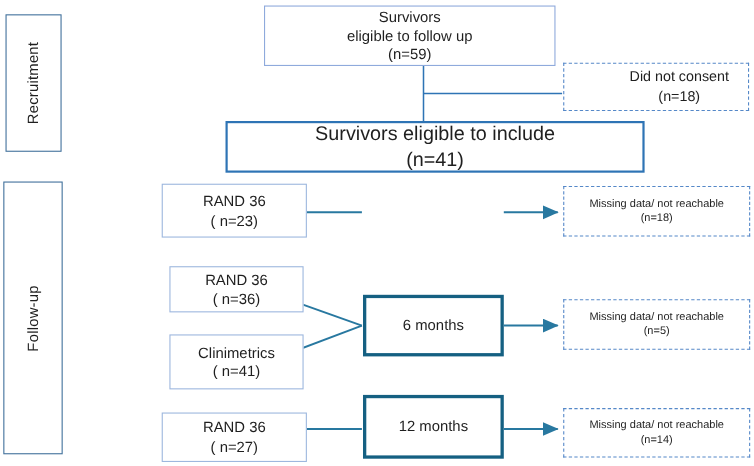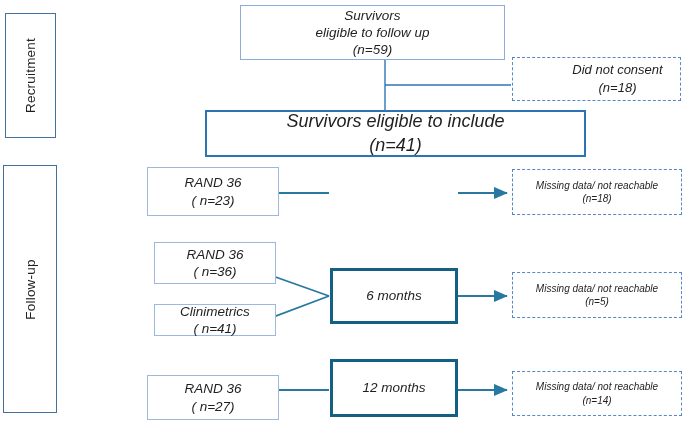--- a/index.html
+++ b/index.html
@@ -26,21 +26,20 @@
     position: absolute;
     background: #ffffff;
     display: flex;
     flex-direction: column;
     align-items: center;
     justify-content: center;
     text-align: center;
     line-height: 1.28;
     font-size: 13.5px;
     box-sizing: border-box;
-    font-style: italic;
   }
   .box-top      { border: 1.5px solid #8faadc; }
   .box-outcome  { border: 1.5px solid #9db7de; margin-left: 44px; }
   .box-include  { border: 2.5px solid #2e74b5; font-size: 18px; }
   .box-month    { border: 3px solid #156082; }
   .box-dashed   { border: 1.5px dashed #5588c8; font-size: 10px; line-height: 1.35; }
   .box-dashed .line { white-space: nowrap; }
   .section-box {
     position: absolute;
     background: #ffffff;
@@ -115,21 +114,21 @@
   </div>
   <div class="box box-dashed" style="left:512px; top:169px; width:170px; height:46px;">
     <span class="line">Missing data/ not reachable</span>
     <span class="line">(n=18)</span>
   </div>
 
   <div class="box box-outcome" style="left:110px; top:242px; width:122px; height:42px;">
     <span class="line">RAND 36</span>
     <span class="line">( n=36)</span>
   </div>
-  <div class="box box-outcome" style="left:110px; top:304px; width:122px; height:32px;">
+  <div class="box box-outcome" style="left:110px; top:304px; width:122px; height:50px;">
     <span class="line">Clinimetrics</span>
     <span class="line">( n=41)</span>
   </div>
   <div class="box box-month" style="left:330px; top:268px; width:128px; height:56px;">
     <span class="line">6 months</span>
   </div>
   <div class="box box-dashed" style="left:512px; top:272px; width:170px; height:46px;">
     <span class="line">Missing data/ not reachable</span>
     <span class="line">(n=5)</span>
   </div>

